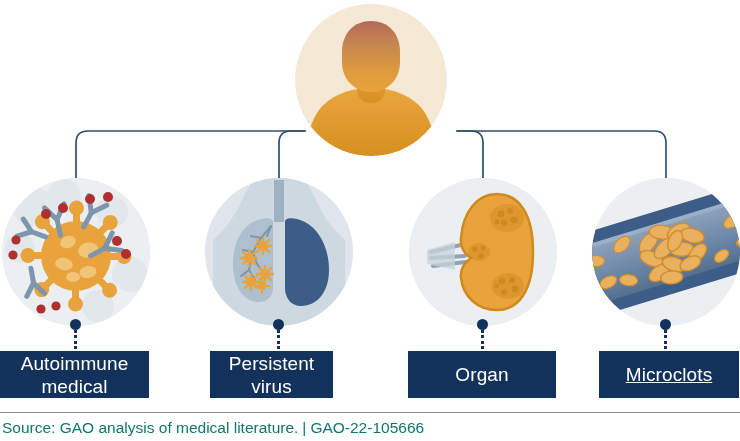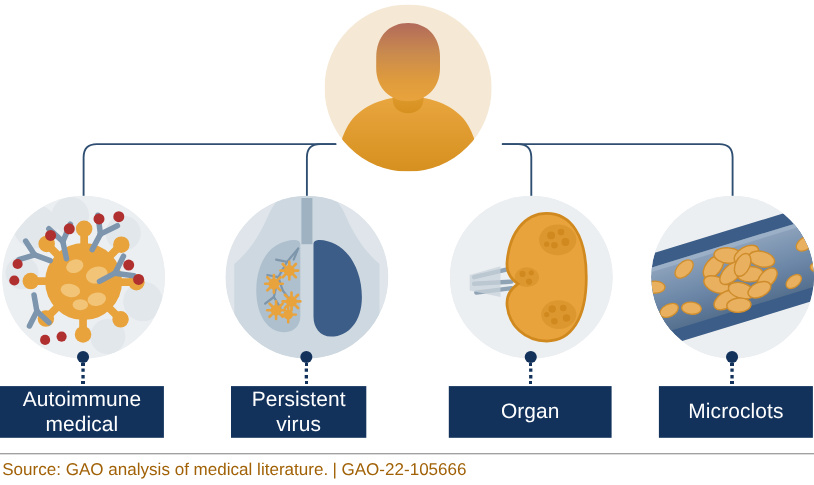--- a/index.html
+++ b/index.html
@@ -86,39 +86,39 @@
     text-align: center;
     font-size: 19px;
     line-height: 23px;
     letter-spacing: 0.1px;
     padding: 4px 6px;
     box-sizing: border-box;
   }
   .lb-1 { left: 0px;   top: 351px; width: 149px; height: 47px; }
   .lb-2 { left: 210px; top: 351px; width: 123px; height: 47px; }
   .lb-3 { left: 408px; top: 351px; width: 148px; height: 47px; }
-  .lb-4 { left: 599px; top: 351px; width: 140px; height: 47px; }
+  .lb-4 { left: 599px; top: 351px; width: 140px; height: 47px; text-decoration: underline; }
 
   .label-box span { display: block; }
 
   
   .divider {
     position: absolute;
     left: 0;
     top: 412px;
     width: 740px;
     height: 1px;
     background: #8a8a8a;
   }
   .source-line {
     position: absolute;
     left: 2px;
     top: 419px;
     font-size: 15.5px;
-    color: #a16207;
+    color: #0f766e;
     white-space: nowrap;
   }
   .source-line .sep {
     display: inline-block;
     padding: 0 4px;
   }
 </style>
 </head>
 <body>
 

